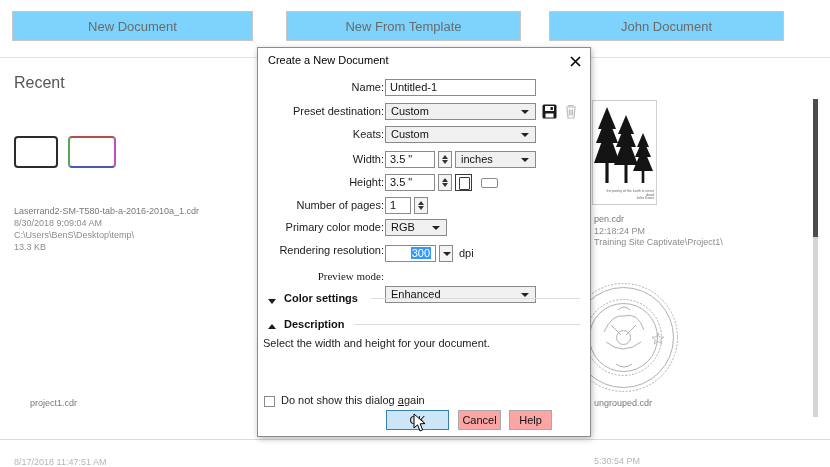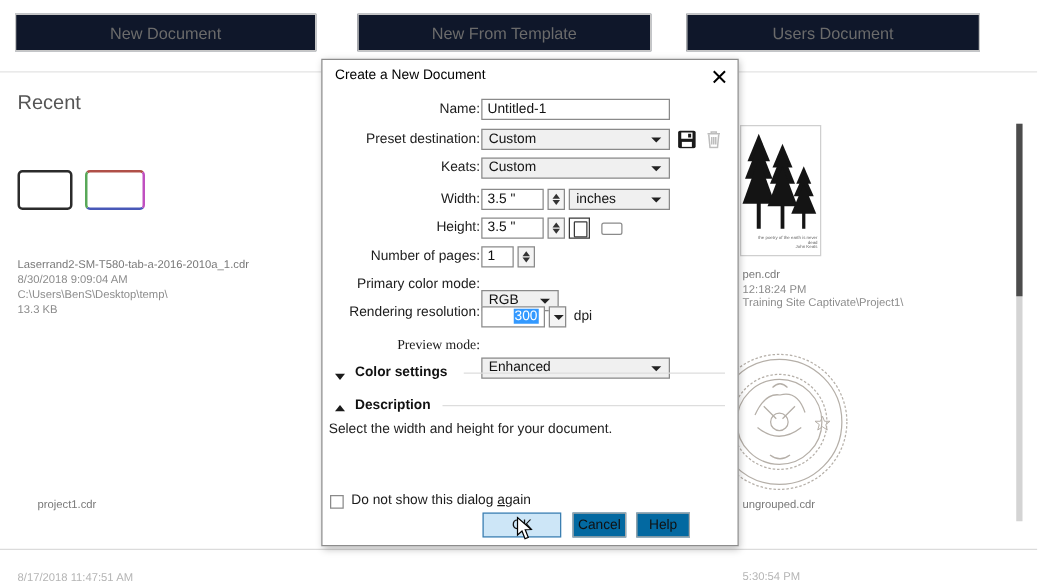--- a/index.html
+++ b/index.html
@@ -1,19 +1,19 @@
 <!DOCTYPE html>
 <html><head>
 <meta charset="utf-8">
 <style>
   html,body{margin:0;padding:0;background:#fff;}
   .stage{position:relative;width:830px;height:467px;background:#ffffff;overflow:hidden;
          font-family:"Liberation Sans","DejaVu Sans",sans-serif;}
   
-  .top-btn{position:absolute;top:11px;height:30px;background:#0f172a;border:1px solid #c7c7c7;
+  .top-btn{position:absolute;top:11px;height:30px;background:#7dd3fc;border:1px solid #c7c7c7;
            color:#6b6b6b;font-size:13px;display:flex;align-items:center;justify-content:center;
            box-sizing:border-box;cursor:pointer;}
   .divider{position:absolute;left:0;width:830px;height:1px;background:#e3e3e3;}
   
   .recent-heading{position:absolute;left:14px;top:74px;font-size:16px;color:#555;}
   .thumb1{position:absolute;left:14px;top:136px;width:44px;height:32px;border:2px solid #2b2b2b;
           border-radius:4px;background:#fff;box-sizing:border-box;}
   .thumb2{position:absolute;left:68px;top:136px;width:48px;height:32px;border-radius:4px;background:#fff;
           box-sizing:border-box;border-top:2px solid #b05048;border-right:2px solid #c050c0;
           border-bottom:2px solid #4858b8;border-left:2px solid #58a858;}
@@ -56,32 +56,32 @@
   .orient-p span{position:absolute;left:3px;top:2px;width:9px;height:11px;border:1px solid #3a3a3a;border-radius:1px;}
   .orient-l{position:absolute;width:17px;height:10px;border:1px solid #8a8a8a;border-radius:2px;background:#fff;box-sizing:border-box;cursor:pointer;}
   .sect-arrow-down{position:absolute;width:0;height:0;border:4px solid transparent;border-top:5px solid #1b1b1b;border-bottom:none;}
   .sect-arrow-up{position:absolute;width:0;height:0;border:4px solid transparent;border-bottom:5px solid #1b1b1b;border-top:none;}
   .sect-label{position:absolute;font-weight:bold;color:#111;}
   .sect-line{position:absolute;height:1px;background:#ddd;}
   .cbx{position:absolute;width:11px;height:11px;border:1px solid #8a8a8a;background:#fff;box-sizing:border-box;cursor:pointer;}
   .btn{position:absolute;top:362px;height:20px;box-sizing:border-box;display:flex;align-items:center;
        justify-content:center;font-size:11px;color:#111;cursor:pointer;}
   .btn.ok{background:#cde6f7;border:1px solid #3c7fb1;}
-  .btn.gray{background:#0369a1;border:1px solid #a9a9a9;}
+  .btn.gray{background:#fca5a5;border:1px solid #a9a9a9;}
   .mn{text-decoration:underline;}
   .cursor{position:absolute;left:413px;top:413px;width:14px;height:20px;z-index:40;pointer-events:none;}
 </style>
 </head>
 <body>
 
 <div class="stage">
 
   <div class="top-btn" style="left:12px;width:241px;">New Document</div>
   <div class="top-btn" style="left:286px;width:235px;">New From Template</div>
-  <div class="top-btn" style="left:549px;width:235px;">Users Document</div>
+  <div class="top-btn" style="left:549px;width:235px;">John Document</div>
   <div class="divider" style="top:57px;"></div>
   <div class="divider" style="top:439px;background:#dbdbdb;"></div>
 
   <div class="recent-heading">Recent</div>
   <div class="thumb1"></div>
   <div class="thumb2"></div>
 
   <div class="meta darker" style="left:14px;top:205px;">Laserrand2-SM-T580-tab-a-2016-2010a_1.cdr</div>
   <div class="meta" style="left:14px;top:217px;">8/30/2018 9:09:04 AM</div>
   <div class="meta" style="left:14px;top:229px;">C:\Users\BenS\Desktop\temp\</div>
@@ -186,21 +186,21 @@
     <div class="orient-l" style="left:223px;top:130px;"></div>
 
     <div class="row-label" style="top:149px;">Number of pages:</div>
     <div class="tb" style="left:127px;top:149px;width:26px;">1</div>
     <div class="spin" style="left:156px;top:149px;">
         <span class="up"></span>
         <span class="dn"></span>
       </div>
 
     <div class="row-label" style="top:171px;">Primary color mode:</div>
-    <div class="dd" style="left:127px;top:171px;width:62px;margin-top:13px;">RGB</div>
+    <div class="dd" style="left:127px;top:171px;width:62px;">RGB</div>
 
     <div class="row-label" style="top:194px;">Rendering resolution:</div>
     <div class="tb" style="left:127px;top:197px;width:51px;text-align:right;"><span class="hl">300</span></div>
     <div class="combo-arrow" style="left:181px;top:197px;"></div>
     <div style="position:absolute;left:201px;top:197px;height:17px;line-height:17px;">dpi</div>
 
     <div class="row-label" style="top:220px;font-family:Liberation Serif, serif;">Preview mode:</div>
     <div class="dd" style="left:127px;top:238px;width:151px;">Enhanced</div>
 
     <div class="sect-arrow-down" style="left:10px;top:251px;"></div>

